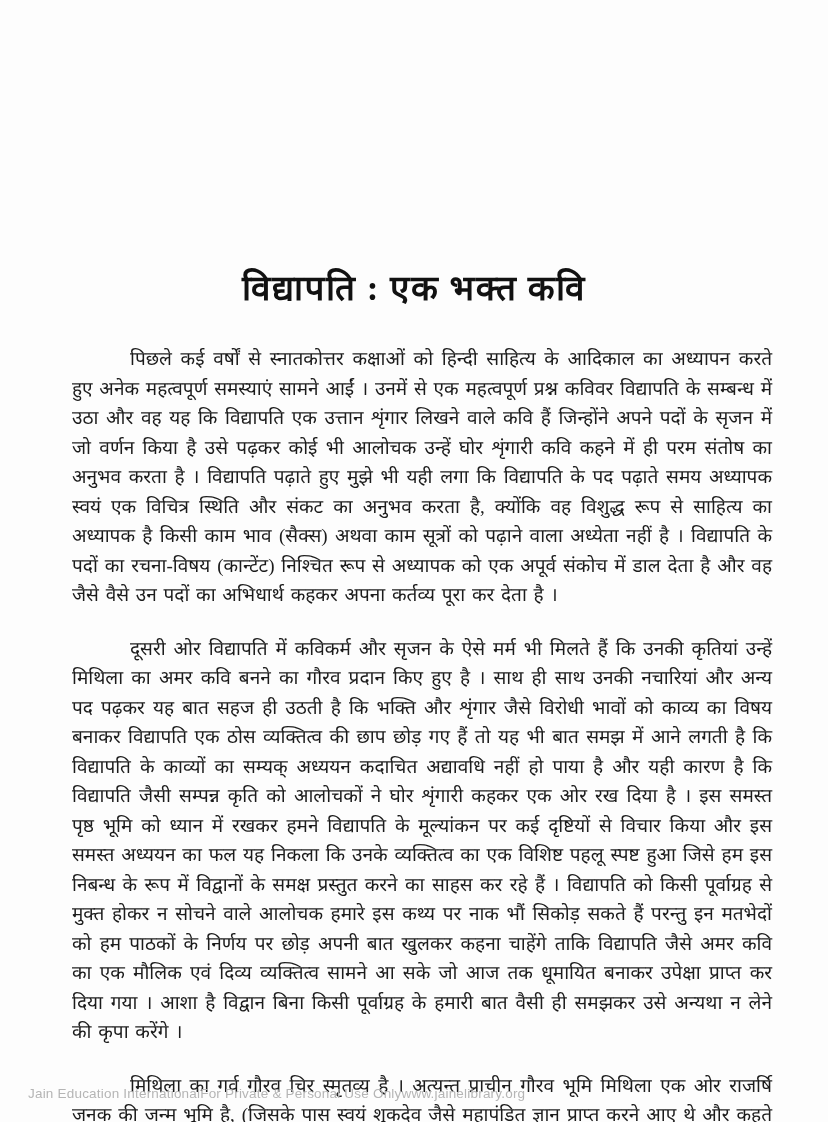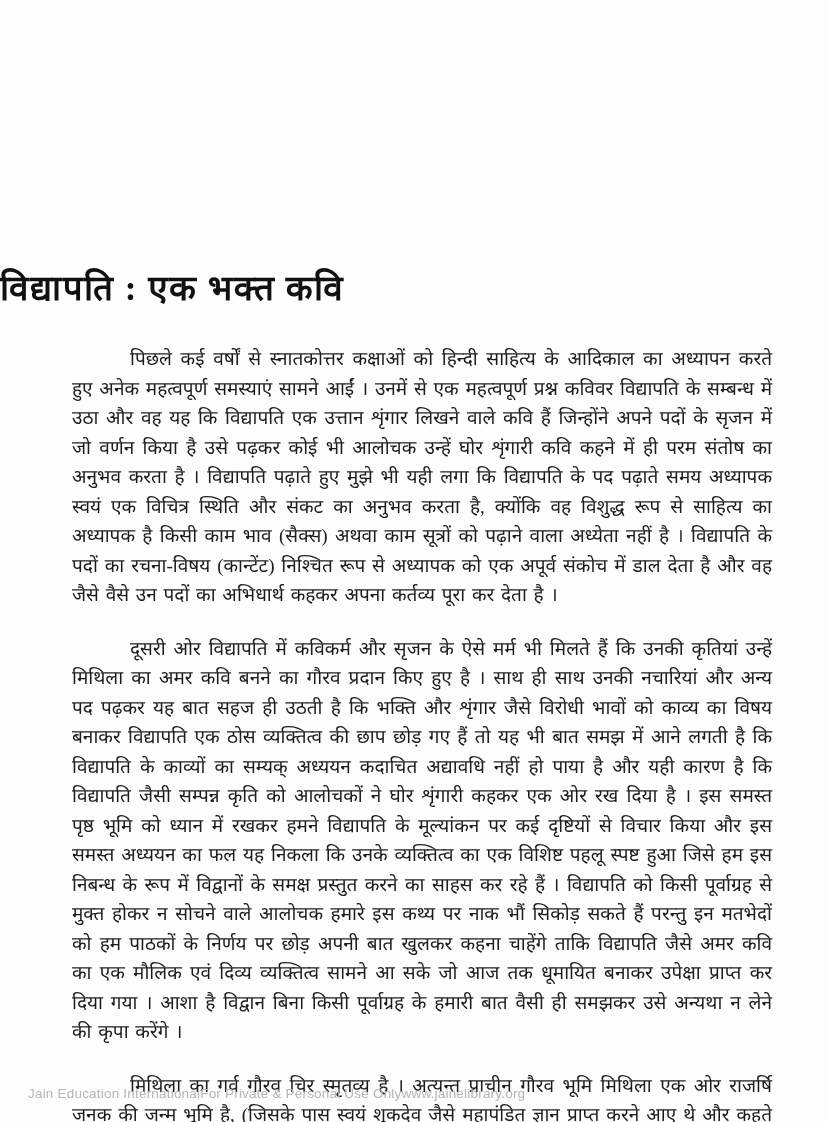--- a/index.html
+++ b/index.html
@@ -16,20 +16,21 @@
     color: #1b1b1b;
     font-family: "Liberation Serif", "DejaVu Serif", serif;
     overflow: hidden;
     box-sizing: border-box;
   }
   .page-title {
     position: absolute;
     top: 240px;
     left: 0;
     right: 0;
+    text-align: center;
     font-size: 35px;
     font-weight: bold;
     letter-spacing: 1.5px;
     color: #111;
     white-space: nowrap;
   }
   .content {
     position: absolute;
     top: 332px;
     left: 72px;

